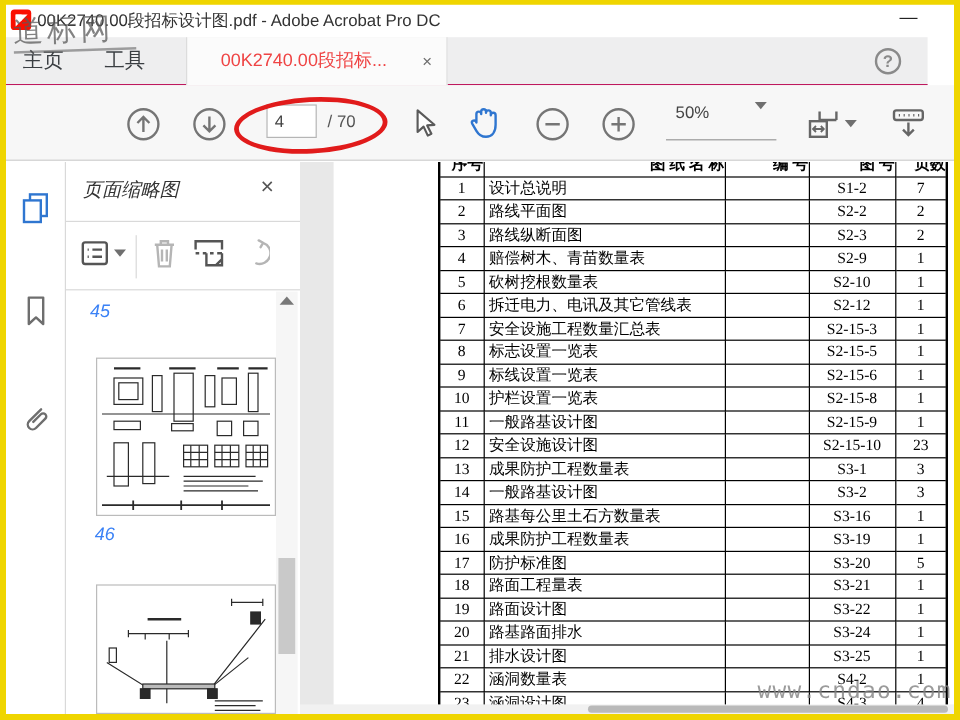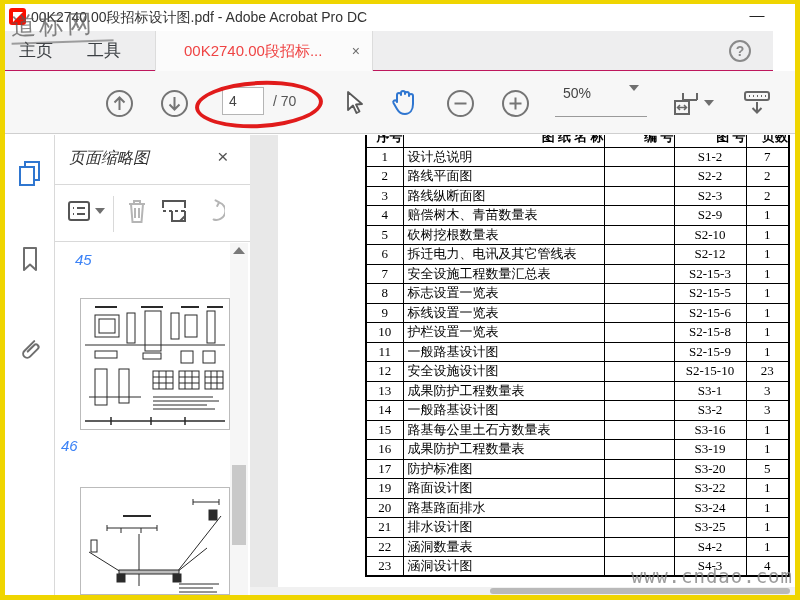--- a/index.html
+++ b/index.html
@@ -278,21 +278,21 @@
                   <path d="M98 78 h20 M98 84 h20 M104 72 v18 M111 72 v18"></path>
                   <rect x="124" y="72" width="18" height="18"></rect>
                   <path d="M124 78 h18 M124 84 h18 M130 72 v18 M136 72 v18"></path>
                 </g>
                 <path d="M72 98 h60 M72 102 h66 M72 106 h54 M72 110 h62"></path>
                 <path d="M4 122 h140 M30 118 v8 M70 118 v8 M104 118 v8" stroke-width="1.5"></path>
               </g>
             </svg>
           </div>
 
-          <div class="thumb-label" style="left:6px; top:302px">46</div>
+          <div class="thumb-label" style="left:24px; top:302px">46</div>
 
           <div class="thumb-page" style="top:352px; height:108px">
             <svg class="icon" width="148" height="106" viewBox="0 0 148 106">
               <g stroke="#2a2a2a" stroke-width="1" fill="none">
                 <path d="M112 14 h26 M112 11 v6 M138 11 v6"></path>
                 <path d="M42 28 h28" stroke-width="2"></path>
                 <path d="M26 40 h50 M26 37 v6 M76 37 v6 M40 40 v5 M60 40 v5"></path>
                 <rect x="128" y="22" width="8" height="10" fill="#2a2a2a"></rect>
                 <path d="M8 64 L40 84 L96 84 L140 28"></path>
                 <path d="M96 84 L126 60"></path>
@@ -449,20 +449,27 @@
                 <td>1</td>
               </tr>
               <tr>
                 <td>17</td>
                 <td>防护标准图</td>
                 <td></td>
                 <td>S3-20</td>
                 <td>5</td>
               </tr>
               <tr>
+                <td>18</td>
+                <td>路面工程量表</td>
+                <td></td>
+                <td>S3-21</td>
+                <td>1</td>
+              </tr>
+              <tr>
                 <td>19</td>
                 <td>路面设计图</td>
                 <td></td>
                 <td>S3-22</td>
                 <td>1</td>
               </tr>
               <tr>
                 <td>20</td>
                 <td>路基路面排水</td>
                 <td></td>

